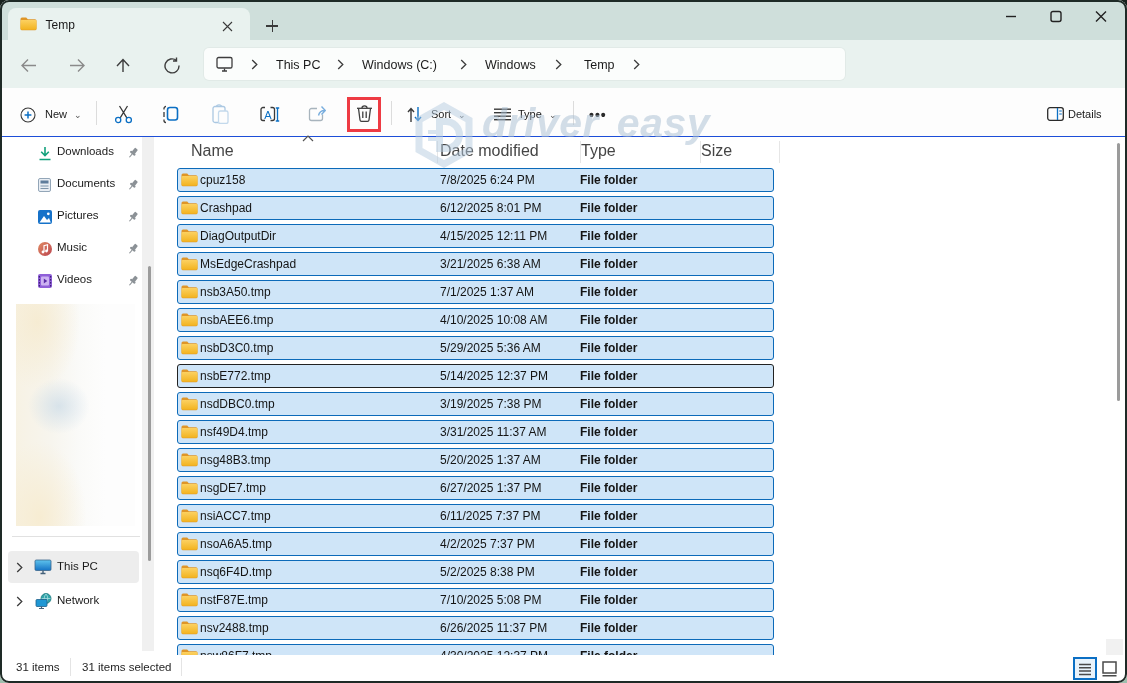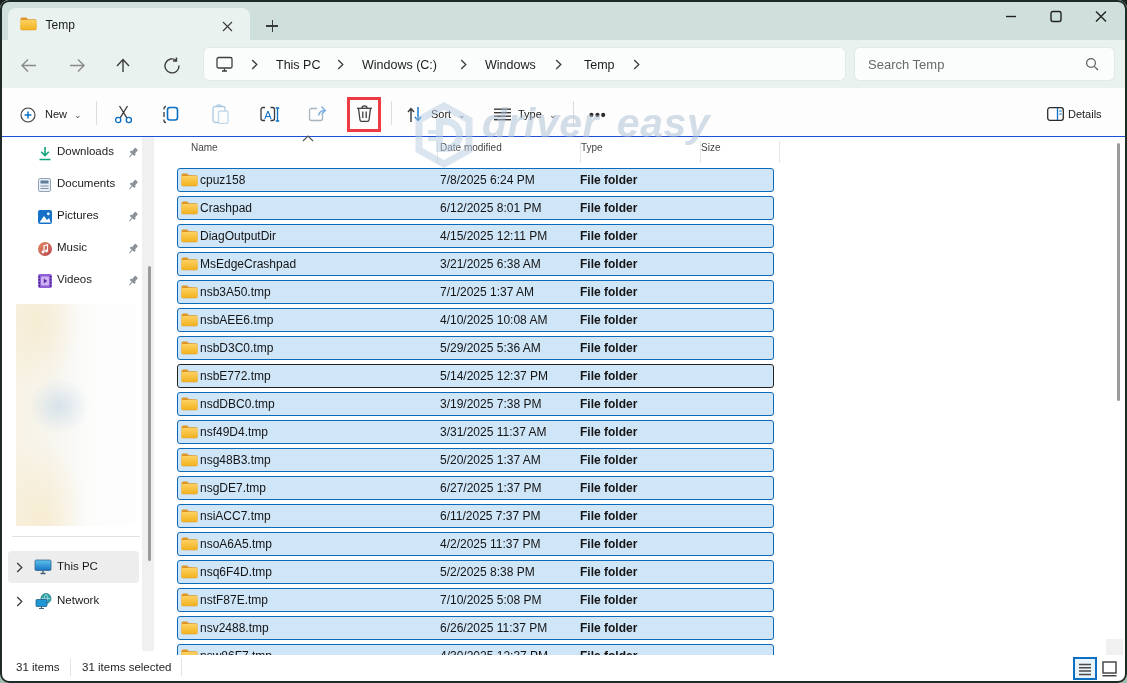--- a/index.html
+++ b/index.html
@@ -34,21 +34,21 @@
 #sblur { position:absolute; left:16px; top:304px; width:119px; height:222px;
   background:
    radial-gradient(60px 95px at 18% 8%, rgba(246,234,205,.8), rgba(246,234,205,0) 72%),
    radial-gradient(65px 105px at 20% 96%, rgba(247,235,206,.85), rgba(247,235,206,0) 72%),
    radial-gradient(44px 40px at 36% 46%, rgba(198,216,230,.65), rgba(198,216,230,0) 70%),
    linear-gradient(90deg, #f7f2e4 0%, #f7f5ee 30%, #fafaf8 52%, #fdfdfd 75%, #fdfdfd 100%);
  }
 #sidesep { position:absolute; left:12px; top:536px; width:128px; height:1px; background:#e1e1e1; }
 #thispc { position:absolute; left:8px; top:551px; width:131px; height:32px; background:#ededed; border-radius:4px; }
 
-.hdr { position:absolute; top:141.5px; font-size:10px; color:#454545; }
+.hdr { position:absolute; top:141.5px; font-size:16px; color:#454545; }
 .hsep { position:absolute; top:141px; width:1px; height:22px; background:#e6e6e6; }
 .row, .rowf { position:absolute; left:177px; width:597px; height:24px; background:#cfe5f8; border:1.5px solid #0c6ab9; border-radius:3px; }
 .rowf { border:1.5px solid #222; }
 .fic { position:absolute; left:3px; top:4px; }
 .rn { position:absolute; left:22px; top:4px; font-size:12px; color:#141414; }
 .rd { position:absolute; left:262px; top:4px; font-size:12px; color:#141414; }
 .rt { position:absolute; left:402px; top:4px; font-size:12px; color:#141414;font-weight:bold; }
 #listclip { position:absolute; left:160px; top:137px; width:850px; height:518px; overflow:hidden; }
 
 #status { position:absolute; left:0; top:655px; width:100%; height:26px; background:#fff; }
@@ -110,27 +110,20 @@
   <svg style="position:absolute;left:351px;top:11px" width="7" height="11" viewBox="0 0 7 11">
         <path d="M1.2 1 L5.8 5.5 L1.2 10" stroke="#3c3c3c" stroke-width="1.3" fill="none"></path>
       </svg>
   <svg style="position:absolute;left:429px;top:11px" width="7" height="11" viewBox="0 0 7 11">
         <path d="M1.2 1 L5.8 5.5 L1.2 10" stroke="#3c3c3c" stroke-width="1.3" fill="none"></path>
       </svg>
   <span class="crumb" style="left:72px">This PC</span>
   <span class="crumb" style="left:158px">Windows (C:)</span>
   <span class="crumb" style="left:281px">Windows</span>
   <span class="crumb" style="left:380px">Temp</span>
-</div>
-<div id="searchbar">
-  <span class="ph">Search Temp</span>
-  <svg class="abs" style="left:230px;top:9px" width="14" height="14" viewBox="0 0 14 14">
-    <circle cx="6" cy="6" r="4.4" fill="none" stroke="#5c5c5c" stroke-width="1.2"></circle>
-    <line x1="9.3" y1="9.3" x2="13" y2="13" stroke="#5c5c5c" stroke-width="1.2"></line>
-  </svg>
 </div>
 
 <div id="toolbar">
   <svg class="abs" style="left:20px;top:19px" width="16" height="16" viewBox="0 0 16 16">
     <circle cx="8" cy="8" r="7" fill="none" stroke="#3a3a3a" stroke-width="1.1"></circle>
     <path d="M8 4.6 v6.8 M4.6 8 h6.8" stroke="#0b6fc4" stroke-width="1.5"></path>
   </svg>
   <span class="tlabel2" style="left:45px">New</span>
   <span class="tchev" style="left:74px">⌄</span>
   <div class="tdiv" style="left:96px"></div>
@@ -536,21 +529,21 @@
               <defs>
                 <linearGradient id="fg13" x1="0" y1="0" x2="0" y2="1">
                   <stop offset="0" stop-color="#fcd161"></stop>
                   <stop offset="1" stop-color="#f2b31f"></stop>
                 </linearGradient>
               </defs>
               <path d="M0.5 2 a1.5 1.5 0 0 1 1.5 -1.5 h4.2 l1.6 1.8 h7.2 a1.5 1.5 0 0 1 1.5 1.5 v8 a1.5 1.5 0 0 1 -1.5 1.5 h-13 a1.5 1.5 0 0 1 -1.5 -1.5 z" fill="#df9628"></path>
               <path d="M0.5 4.3 a1.3 1.3 0 0 1 1.3 -1.3 h13.4 a1.3 1.3 0 0 1 1.3 1.3 v7 a1.5 1.5 0 0 1 -1.5 1.5 h-13 a1.5 1.5 0 0 1 -1.5 -1.5 z" fill="url(#fg13)"></path>
             </svg></span>
           <span class="rn">nsoA6A5.tmp</span>
-          <span class="rd">4/2/2025 11:37 PM</span>
+          <span class="rd">4/2/2025 7:37 PM</span>
           <span class="rt">File folder</span>
         </div>
 <div class="row" style="top:560px">
           <span class="fic"><svg width="17" height="14" viewBox="0 0 17 14">
               <defs>
                 <linearGradient id="fg14" x1="0" y1="0" x2="0" y2="1">
                   <stop offset="0" stop-color="#fcd161"></stop>
                   <stop offset="1" stop-color="#f2b31f"></stop>
                 </linearGradient>
               </defs>

